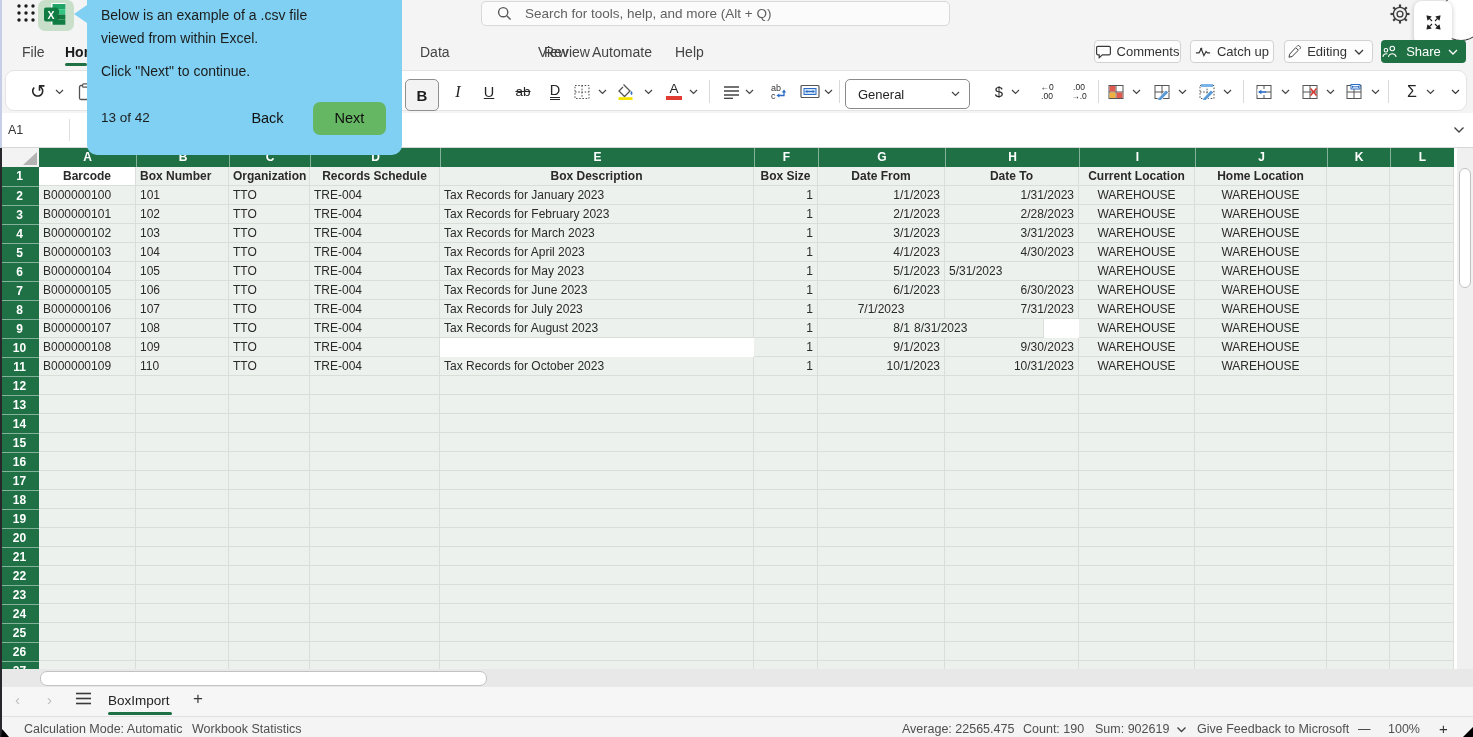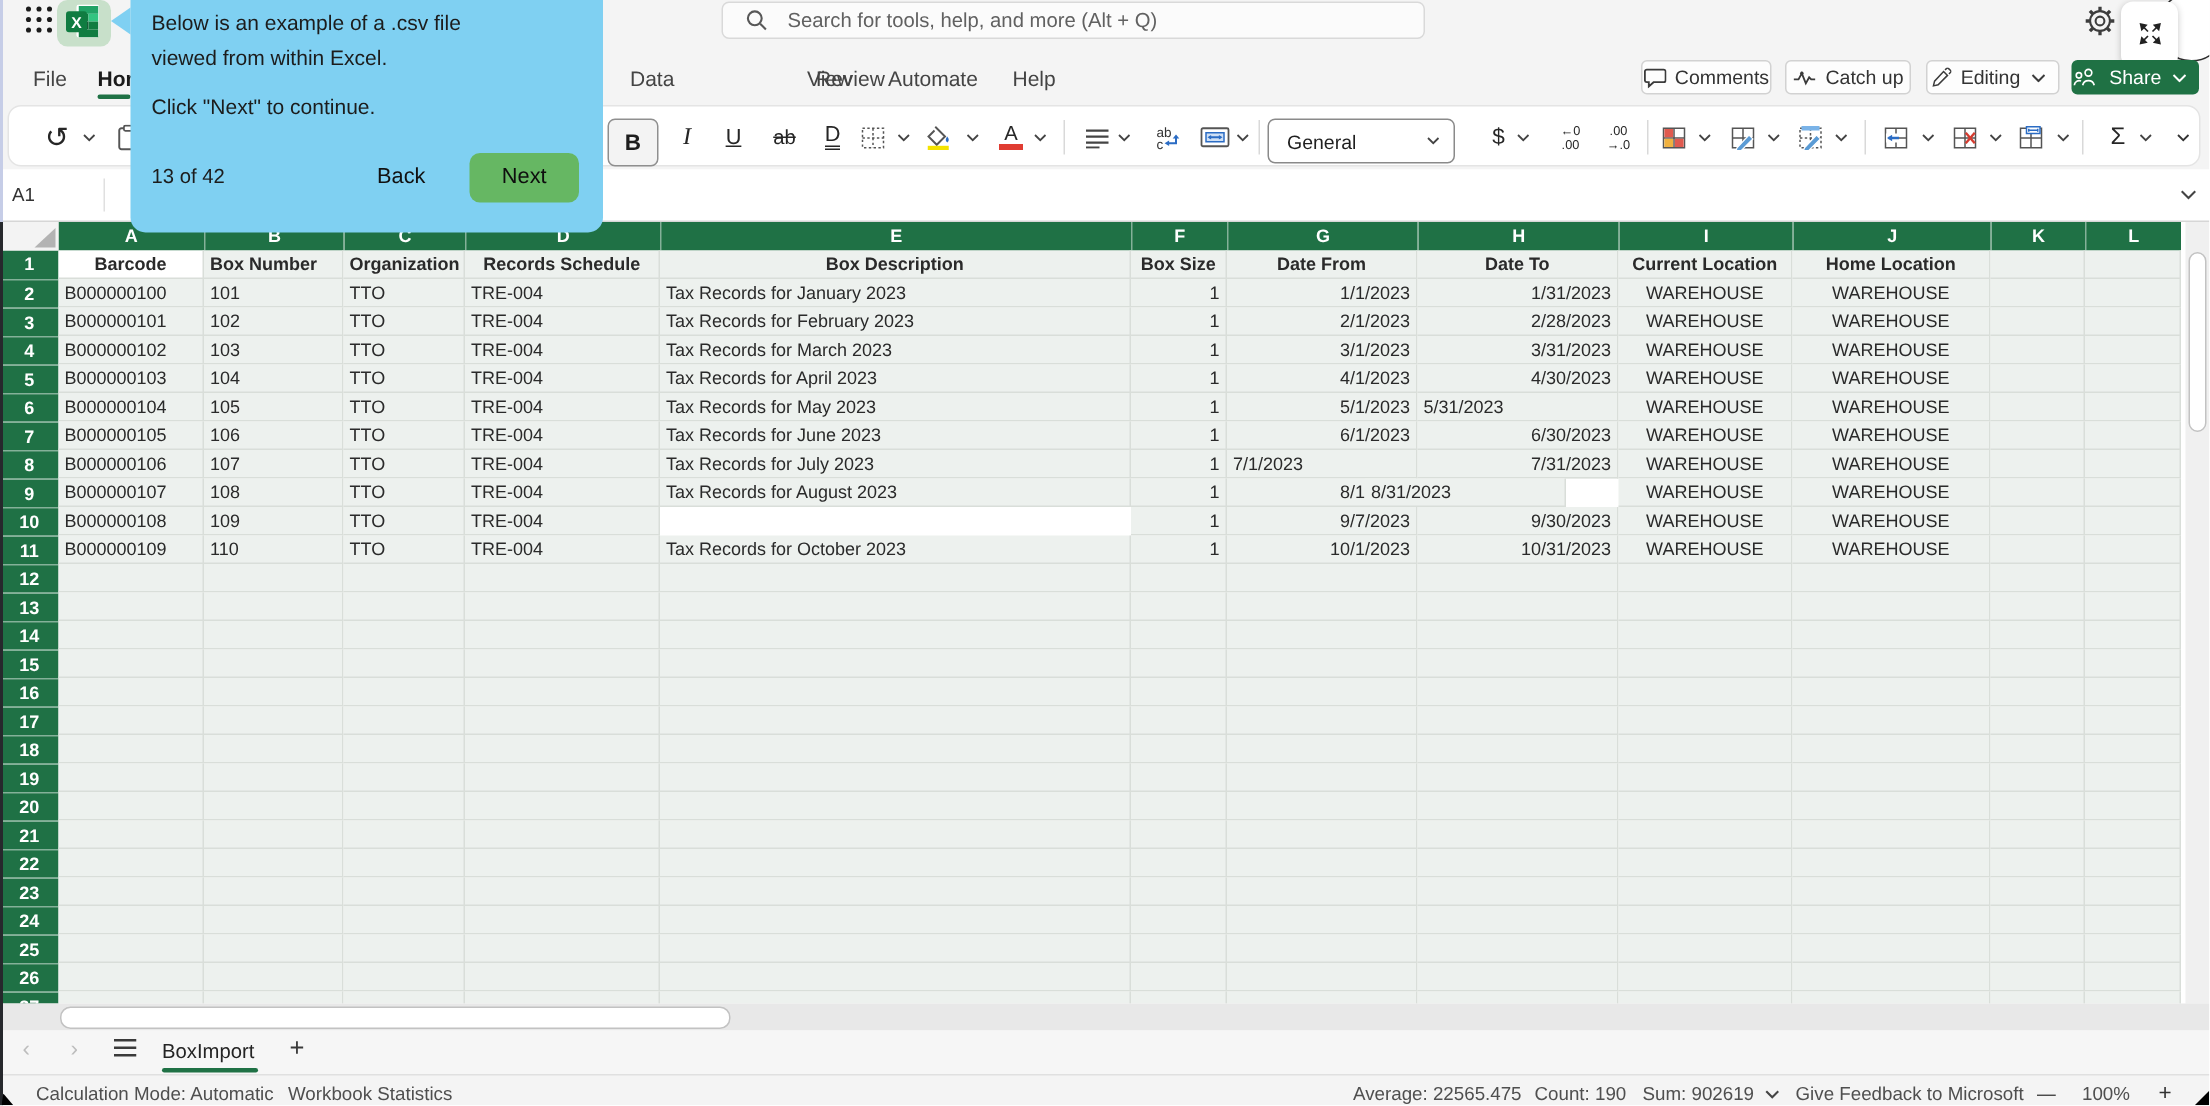--- a/index.html
+++ b/index.html
@@ -606,21 +606,21 @@
         <div class="cell" style="left:1079px;top:133px;width:116px;text-align:center;">WAREHOUSE</div>
         <div class="cell" style="left:1195px;top:133px;width:132px;text-align:center;">WAREHOUSE</div>
         <div class="cell" style="left:1327px;top:133px;width:63px;text-align:left;"></div>
         <div class="cell" style="left:1390px;top:133px;width:64px;text-align:left;"></div>
         <div class="cell" style="left:39px;top:152px;width:97px;text-align:left;">B000000106</div>
         <div class="cell" style="left:136px;top:152px;width:93px;text-align:left;">107</div>
         <div class="cell" style="left:229px;top:152px;width:81px;text-align:left;">TTO</div>
         <div class="cell" style="left:310px;top:152px;width:130px;text-align:left;">TRE-004</div>
         <div class="cell" style="left:440px;top:152px;width:314px;text-align:left;">Tax Records for July 2023</div>
         <div class="cell" style="left:754px;top:152px;width:64px;text-align:right;">1</div>
-        <div class="cell" style="left:818px;top:152px;width:127px;text-align:left;">7/1/2023</div>
+        <div class="cell" style="left:818px;top:152px;width:127px;text-align:center;">7/1/2023</div>
         <div class="cell" style="left:945px;top:152px;width:134px;text-align:right;">7/31/2023</div>
         <div class="cell" style="left:1079px;top:152px;width:116px;text-align:center;">WAREHOUSE</div>
         <div class="cell" style="left:1195px;top:152px;width:132px;text-align:center;">WAREHOUSE</div>
         <div class="cell" style="left:1327px;top:152px;width:63px;text-align:left;"></div>
         <div class="cell" style="left:1390px;top:152px;width:64px;text-align:left;"></div>
         <div class="cell" style="left:39px;top:171px;width:97px;text-align:left;">B000000107</div>
         <div class="cell" style="left:136px;top:171px;width:93px;text-align:left;">108</div>
         <div class="cell" style="left:229px;top:171px;width:81px;text-align:left;">TTO</div>
         <div class="cell" style="left:310px;top:171px;width:130px;text-align:left;">TRE-004</div>
         <div class="cell" style="left:440px;top:171px;width:314px;text-align:left;">Tax Records for August 2023</div>
@@ -630,21 +630,21 @@
         <div class="cell" style="left:1079px;top:171px;width:116px;text-align:center;">WAREHOUSE</div>
         <div class="cell" style="left:1195px;top:171px;width:132px;text-align:center;">WAREHOUSE</div>
         <div class="cell" style="left:1327px;top:171px;width:63px;text-align:left;"></div>
         <div class="cell" style="left:1390px;top:171px;width:64px;text-align:left;"></div>
         <div class="cell" style="left:39px;top:190px;width:97px;text-align:left;">B000000108</div>
         <div class="cell" style="left:136px;top:190px;width:93px;text-align:left;">109</div>
         <div class="cell" style="left:229px;top:190px;width:81px;text-align:left;">TTO</div>
         <div class="cell" style="left:310px;top:190px;width:130px;text-align:left;">TRE-004</div>
         <div class="cell" style="left:440px;top:190px;width:314px;text-align:left;margin-top:26px;">Tax Records for September 2023</div>
         <div class="cell" style="left:754px;top:190px;width:64px;text-align:right;">1</div>
-        <div class="cell" style="left:818px;top:190px;width:127px;text-align:right;">9/7/2023</div>
+        <div class="cell" style="left:818px;top:190px;width:127px;text-align:right;">9/1/2023</div>
         <div class="cell" style="left:945px;top:190px;width:134px;text-align:right;">9/30/2023</div>
         <div class="cell" style="left:1079px;top:190px;width:116px;text-align:center;">WAREHOUSE</div>
         <div class="cell" style="left:1195px;top:190px;width:132px;text-align:center;">WAREHOUSE</div>
         <div class="cell" style="left:1327px;top:190px;width:63px;text-align:left;"></div>
         <div class="cell" style="left:1390px;top:190px;width:64px;text-align:left;"></div>
         <div class="cell" style="left:39px;top:209px;width:97px;text-align:left;">B000000109</div>
         <div class="cell" style="left:136px;top:209px;width:93px;text-align:left;">110</div>
         <div class="cell" style="left:229px;top:209px;width:81px;text-align:left;">TTO</div>
         <div class="cell" style="left:310px;top:209px;width:130px;text-align:left;">TRE-004</div>
         <div class="cell" style="left:440px;top:209px;width:314px;text-align:left;">Tax Records for October 2023</div>

